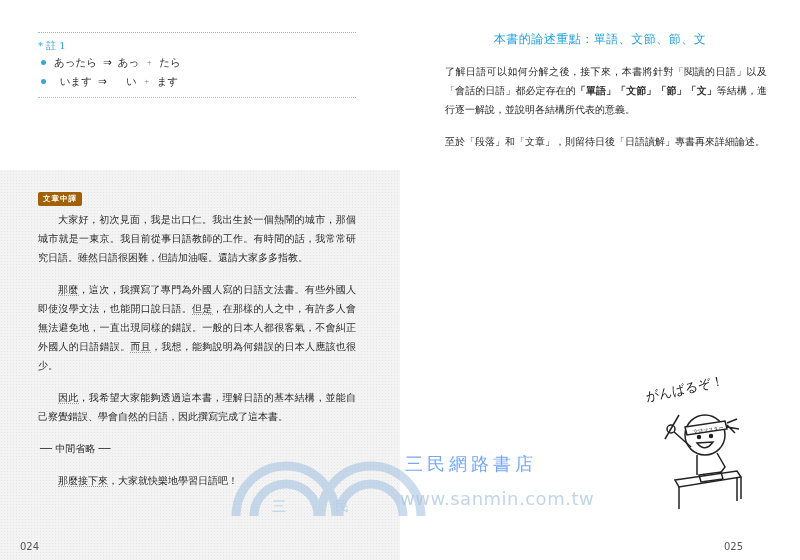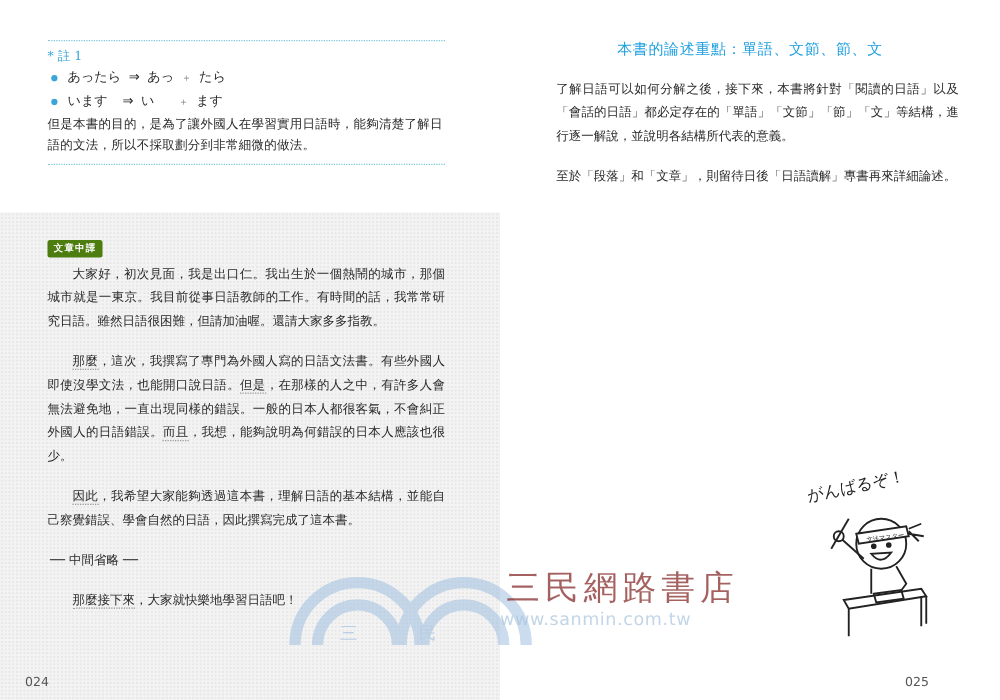--- a/index.html
+++ b/index.html
@@ -17,43 +17,43 @@
     background-image: radial-gradient(#e6e6e6 0.6px, transparent 0.7px);
     background-size:3px 3px;
   }
   .note-box {
     position:absolute; left:38px; top:32px; width:318px;
     border-top:1.5px dotted #7cc8e0; border-bottom:1.5px dotted #7cc8e0;
     padding:6px 0 6px 0;
   }
   .note-title { color:#3aa6d8; font-size:10px; line-height:14px; }
   .note-text { font-size:10px; line-height:17px; letter-spacing:0.2px; }
-  .bullet-row { font-size:10.5px; line-height:19px; display:flex; align-items:center; font-family:"DejaVu Sans", sans-serif; }
+  .bullet-row { font-size:10.5px; line-height:19px; display:flex; align-items:center; font-family:"DejaVu Sans", sans-serif;text-align:right; }
   .bullet-dot { width:5px; height:5px; border-radius:50%; background:#3aa6d8; margin:0 8px 0 3px; display:inline-block; }
   .bullet-row span.part { margin-right:6px; }
   .tag {
     position:absolute; left:38px; top:192px;
-    background:#4d7c0f; color:#fff; font-family:"DejaVu Sans", sans-serif;
+    background:#a16207; color:#fff; font-family:"DejaVu Sans", sans-serif;
     font-size:7.5px; font-weight:bold; padding:2px 5px; border-radius:2px; letter-spacing:1px;
   }
   .essay { position:absolute; left:38px; top:210px; width:318px; font-size:10px; line-height:19px; }
   .essay p { margin:0 0 13px 0; text-indent:2em; text-align:justify; }
   .essay .omit { text-indent:0; margin-left:2px; }
   .u { border-bottom:1px dotted #999; }
   .page-num { position:absolute; font-family:"DejaVu Sans", sans-serif; font-size:10px; color:#555; }
   .right-title {
     position:absolute; left:0; width:400px; top:31px; text-align:center;
     color:#1e9fe0; font-family:"DejaVu Sans", sans-serif; font-weight:normal; font-size:12px; letter-spacing:0.5px;
   }
   .right-body { position:absolute; left:445px; top:62px; width:322px; font-size:10px; line-height:19px; }
   .right-body p { margin:0 0 13px 0; text-align:justify; }
-  .b { font-weight:normal; }
+  .b { font-weight:bold; }
   .watermark { position:absolute; left:226px; top:448px; width:360px; height:70px; opacity:0.55; }
-  .wm-text { position:absolute; left:405px; top:452px; color:#7f1d1d; font-size:27px; letter-spacing:4px; font-family:"DejaVu Serif", serif; opacity:0.7; }
-  .wm-url { position:absolute; left:400px; top:488px; color:#a9c4dc; font-size:14px; font-family:"DejaVu Sans", sans-serif; opacity:0.7; letter-spacing:0.5px; }
+  .wm-text { position:absolute; left:405px; top:452px; color:#3b82f6; font-size:18px; letter-spacing:4px; font-family:"DejaVu Serif", serif; opacity:0.7; }
+  .wm-url { position:absolute; left:400px; top:488px; color:#a9c4dc; font-size:18px; font-family:"DejaVu Sans", sans-serif; opacity:0.7; letter-spacing:0.5px; }
   .cheer { position:absolute; left:645px; top:380px; font-family:"DejaVu Sans", sans-serif; font-size:13px; transform:rotate(-12deg); color:#222; }
   .illus { position:absolute; left:655px; top:405px; width:100px; height:110px; }
 </style>
 </head>
 <body>
 
 <div class="page-left"></div>
 <div class="left-gray"></div>
 <div class="page-right"></div>
 
@@ -68,21 +68,20 @@
     <span class="part">たら</span>
   </div>
   <div class="bullet-row">
     <span class="bullet-dot"></span>
     <span class="part" style="width:38px">います</span>
     <span class="part">⇒</span>
     <span class="part" style="width:24px">い</span>
     <span class="part" style="color:#888;font-size:8px">＋</span>
     <span class="part">ます</span>
   </div>
-  <div class="note-text">但是本書的目的，是為了讓外國人在學習實用日語時，能夠清楚了解日語的文法，所以不採取劃分到非常細微的做法。</div>
 </div>
 
 <div class="tag">文章中譯</div>
 
 <div class="essay">
   <p>大家好，初次見面，我是出口仁。我出生於一個熱鬧的城市，那個城市就是一東京。我目前從事日語教師的工作。有時間的話，我常常研究日語。雖然日語很困難，但請加油喔。還請大家多多指教。</p>
   <p><span class="u">那麼</span><span>，這次，我撰寫了專門為外國人寫的日語文法書。有些外國人即使沒學文法，也能開口說日語。</span><span class="u">但是</span><span>，在那樣的人之中，有許多人會無法避免地，一直出現同樣的錯誤。一般的日本人都很客氣，不會糾正外國人的日語錯誤。</span><span class="u">而且</span><span>，我想，能夠說明為何錯誤的日本人應該也很少。</span></p>
   <p><span class="u">因此</span><span>，我希望大家能夠透過這本書，理解日語的基本結構，並能自己察覺錯誤、學會自然的日語，因此撰寫完成了這本書。</span></p>
   <p class="omit">── 中間省略 ──</p>
   <p><span class="u">那麼接下來</span><span>，大家就快樂地學習日語吧！</span></p>

